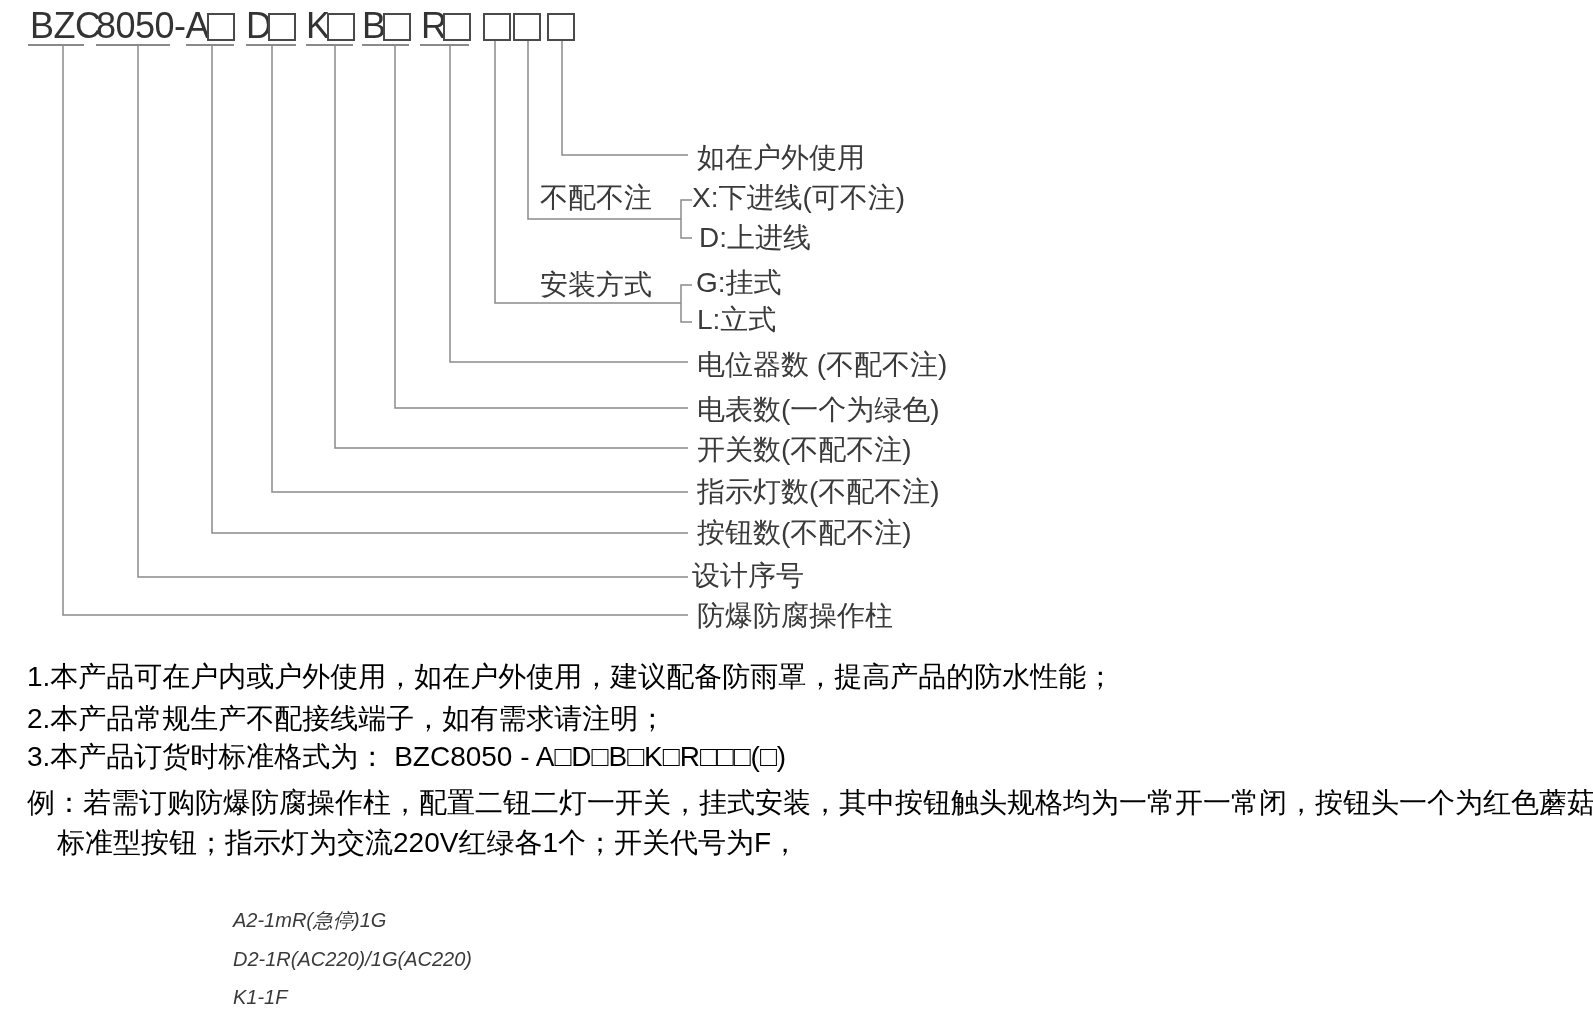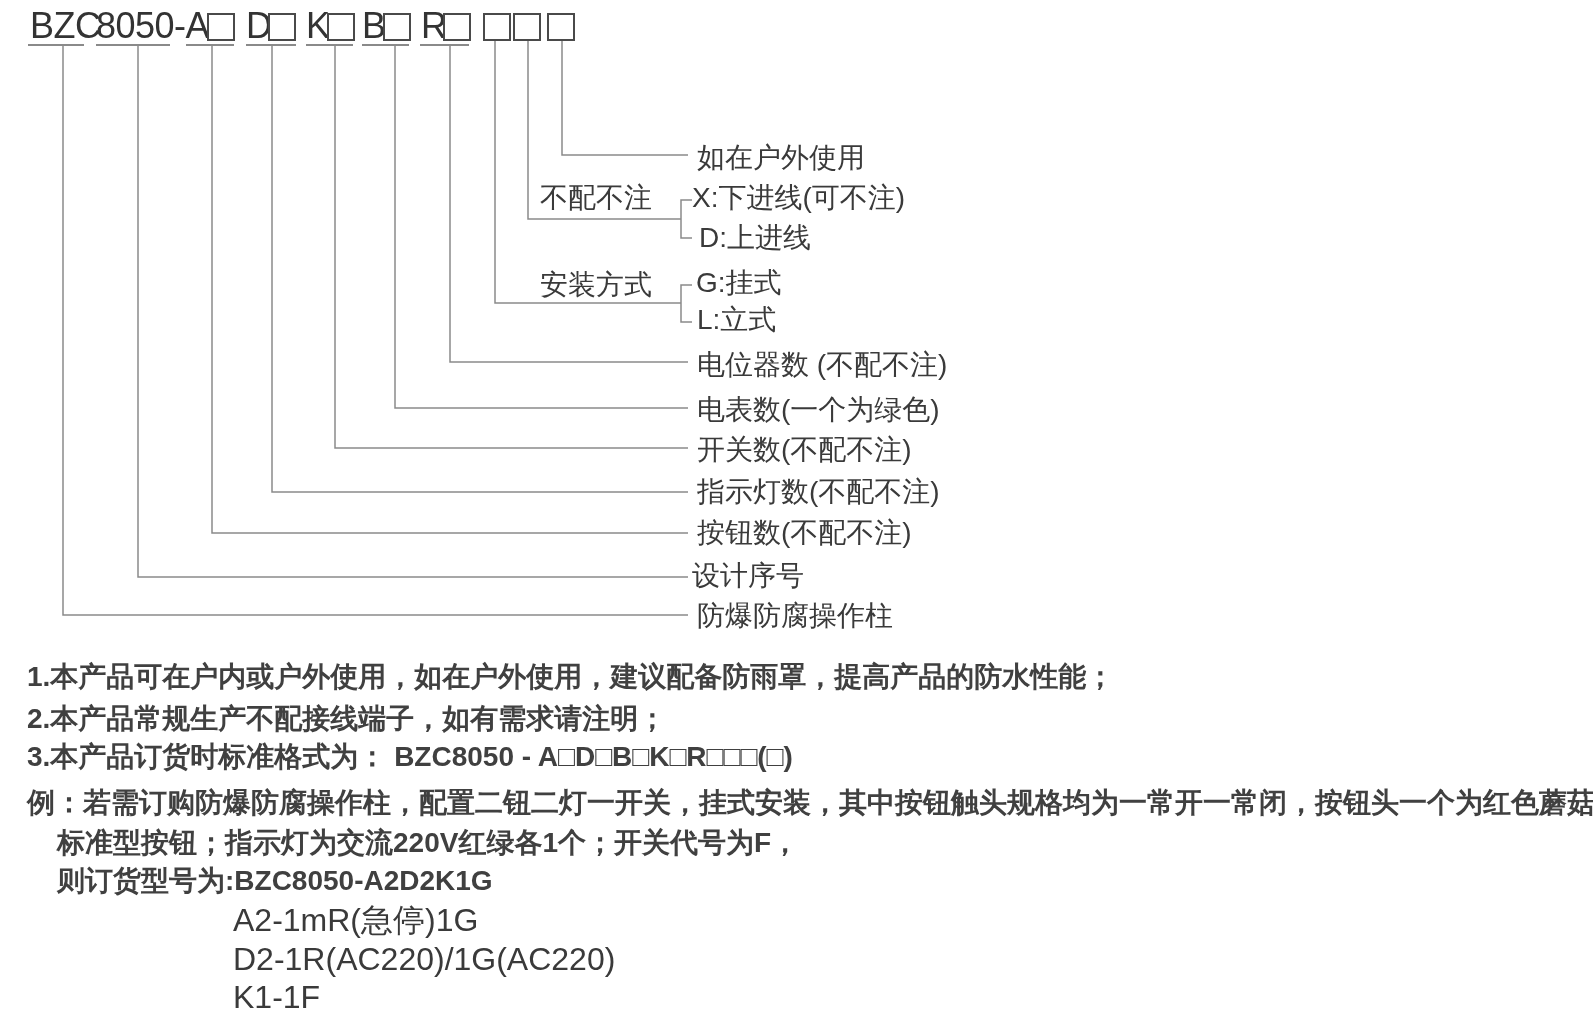--- a/index.html
+++ b/index.html
@@ -19,24 +19,24 @@
   }
   .pbox{
     position:absolute;top:13px;width:24px;height:24px;
     border:2px solid #4a4a4a;background:#fff;
   }
   .ul{position:absolute;top:44px;height:2px;background:#8a8a8a;}
   .callout{
     font-size:28px;line-height:32px;color:#3a3a3a;
   }
   .note{
-    font-size:28px;line-height:32px;color:#404040;font-weight:bold;
+    font-size:28px;line-height:32px;color:#000000;
   }
   .code{
-    font-size:32px;line-height:32px;color:#3a3a3a;
+    font-size:20px;line-height:32px;color:#3a3a3a;font-style:italic;
   }
 </style>
 </head>
 <body>
 
 <div id="stage">
 
   <svg class="lines" width="1593" height="1013" viewBox="0 0 1593 1013" stroke="#8a8a8a" stroke-width="1.5" fill="none">
     <path d="M63 46 V615 H688"></path>
     <path d="M138 46 V577 H688"></path>
@@ -89,18 +89,17 @@
   <div class="abs callout" style="left:697px;top:517px">按钮数(不配不注)</div>
   <div class="abs callout" style="left:692px;top:560px">设计序号</div>
   <div class="abs callout" style="left:697px;top:600px">防爆防腐操作柱</div>
 
   <div class="abs note" style="left:27px;top:661px">1.本产品可在户内或户外使用，如在户外使用，建议配备防雨罩，提高产品的防水性能；</div>
   <div class="abs note" style="left:27px;top:703px">2.本产品常规生产不配接线端子，如有需求请注明；</div>
   <div class="abs note" style="left:27px;top:741px">3.本产品订货时标准格式为： BZC8050 - A□D□B□K□R□□□(□)</div>
 
   <div class="abs note" style="left:27px;top:787px">例：若需订购防爆防腐操作柱，配置二钮二灯一开关，挂式安装，其中按钮触头规格均为一常开一常闭，按钮头一个为红色蘑菇头自持型按钮，一个为绿色</div>
   <div class="abs note" style="left:57px;top:827px">标准型按钮；指示灯为交流220V红绿各1个；开关代号为F，</div>
-  <div class="abs note" style="left:57px;top:865px">则订货型号为:BZC8050-A2D2K1G</div>
   <div class="abs code" style="left:233px;top:904px">A2-1mR(急停)1G</div>
   <div class="abs code" style="left:233px;top:943px">D2-1R(AC220)/1G(AC220)</div>
   <div class="abs code" style="left:233px;top:981px">K1-1F</div>
 
 </div>
 
 </body></html>

